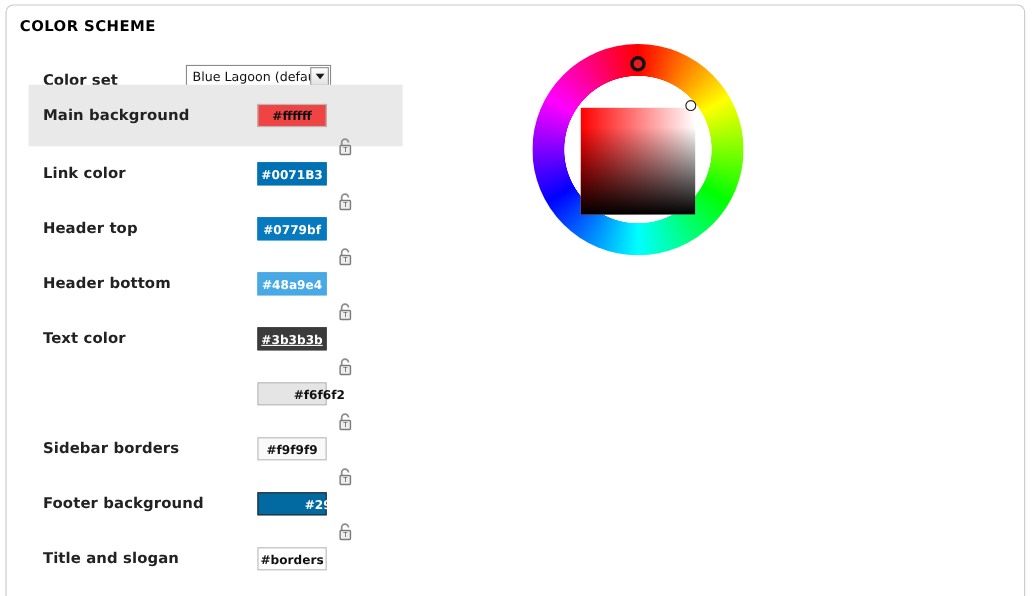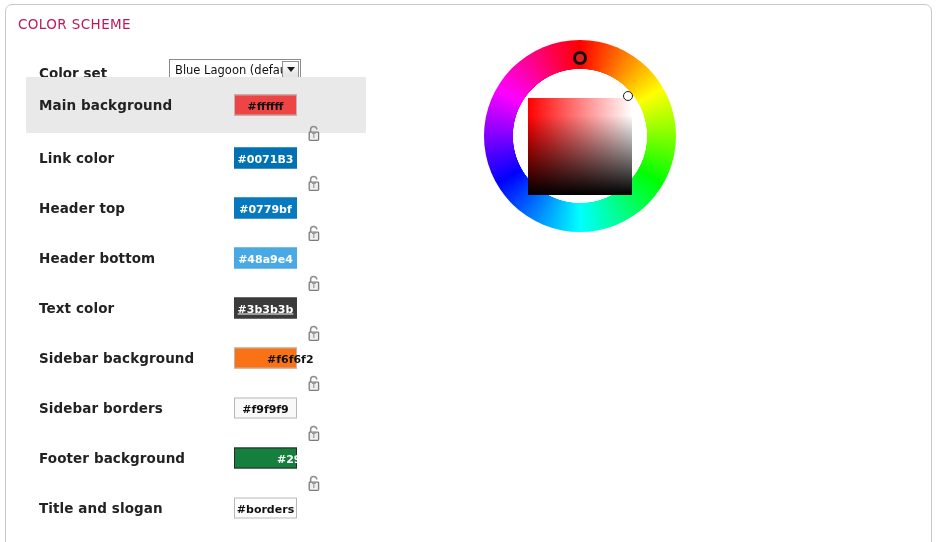--- a/index.html
+++ b/index.html
@@ -28,23 +28,23 @@
     border-radius: 7px;
     background: #ffffff;
   }
 
   
   .section-title {
     position: absolute;
     left: 12px;
     top: 11px;
     font-size: 13.5px;
-    font-weight: normal;
+    font-weight: bold;
     letter-spacing: 0.4px;
-    color: #be185d;
+    color: #000000;
     text-align: center;
   }
 
   
   .form-col {
     position: absolute;
     left: 0px;
     top: 44px;
     width: 470px;
   }
@@ -278,22 +278,21 @@
         <div class="swatch" style="background: rgb(59, 59, 59); color: rgb(255, 255, 255); border-color: rgb(59, 59, 59); text-decoration: underline;">#3b3b3b</div>
         <div class="lock" style="top: -9px;">
           <svg width="17" height="18" viewBox="0 0 17 18">
             <path d="M4.6 8.2 V5.6 a3.1 3.1 0 0 1 6.2 0" fill="none" stroke="#8d8d8d" stroke-width="1.6"></path>
             <rect x="3.2" y="8.2" width="9.4" height="8.2" rx="0.8" fill="#efefef" stroke="#7c7c7c" stroke-width="1.3"></rect>
             <text x="7.9" y="14.4" font-size="6.2" font-family="DejaVu Sans, sans-serif" fill="#4a4a4a" text-anchor="middle">T</text>
           </svg>
         </div>
       </div>
       <div class="row">
-        <div class="label">Sidebar background</div>
-        <div class="swatch" style="background: #f97316; color: rgb(17, 17, 17); border-color: rgb(184, 184, 184); padding-left: 32px;">#f6f6f2</div>
+        <div class="swatch" style="background: #e5e5e5; color: rgb(17, 17, 17); border-color: rgb(184, 184, 184); padding-left: 32px;">#f6f6f2</div>
         <div class="lock" style="top: -9px;">
           <svg width="17" height="18" viewBox="0 0 17 18">
             <path d="M4.6 8.2 V5.6 a3.1 3.1 0 0 1 6.2 0" fill="none" stroke="#8d8d8d" stroke-width="1.6"></path>
             <rect x="3.2" y="8.2" width="9.4" height="8.2" rx="0.8" fill="#efefef" stroke="#7c7c7c" stroke-width="1.3"></rect>
             <text x="7.9" y="14.4" font-size="6.2" font-family="DejaVu Sans, sans-serif" fill="#4a4a4a" text-anchor="middle">T</text>
           </svg>
         </div>
       </div>
       <div class="row">
         <div class="label">Sidebar borders</div>
@@ -301,21 +300,21 @@
         <div class="lock" style="top: -9px;">
           <svg width="17" height="18" viewBox="0 0 17 18">
             <path d="M4.6 8.2 V5.6 a3.1 3.1 0 0 1 6.2 0" fill="none" stroke="#8d8d8d" stroke-width="1.6"></path>
             <rect x="3.2" y="8.2" width="9.4" height="8.2" rx="0.8" fill="#efefef" stroke="#7c7c7c" stroke-width="1.3"></rect>
             <text x="7.9" y="14.4" font-size="6.2" font-family="DejaVu Sans, sans-serif" fill="#4a4a4a" text-anchor="middle">T</text>
           </svg>
         </div>
       </div>
       <div class="row">
         <div class="label">Footer background</div>
-        <div class="swatch" style="background: #15803d; color: rgb(255, 255, 255); border-color: rgb(41, 41, 41); padding-left: 42px;">#292929</div>
+        <div class="swatch" style="background: #0369a1; color: rgb(255, 255, 255); border-color: rgb(41, 41, 41); padding-left: 42px;">#292929</div>
         <div class="lock" style="top: -9px;">
           <svg width="17" height="18" viewBox="0 0 17 18">
             <path d="M4.6 8.2 V5.6 a3.1 3.1 0 0 1 6.2 0" fill="none" stroke="#8d8d8d" stroke-width="1.6"></path>
             <rect x="3.2" y="8.2" width="9.4" height="8.2" rx="0.8" fill="#efefef" stroke="#7c7c7c" stroke-width="1.3"></rect>
             <text x="7.9" y="14.4" font-size="6.2" font-family="DejaVu Sans, sans-serif" fill="#4a4a4a" text-anchor="middle">T</text>
           </svg>
         </div>
       </div>
       <div class="row">
         <div class="label">Title and slogan</div>

